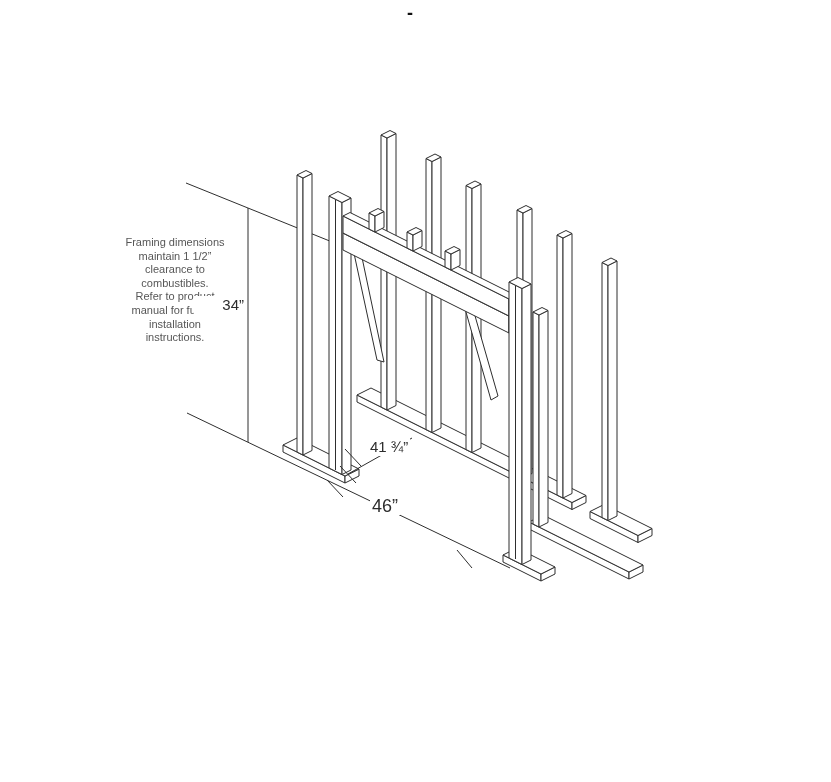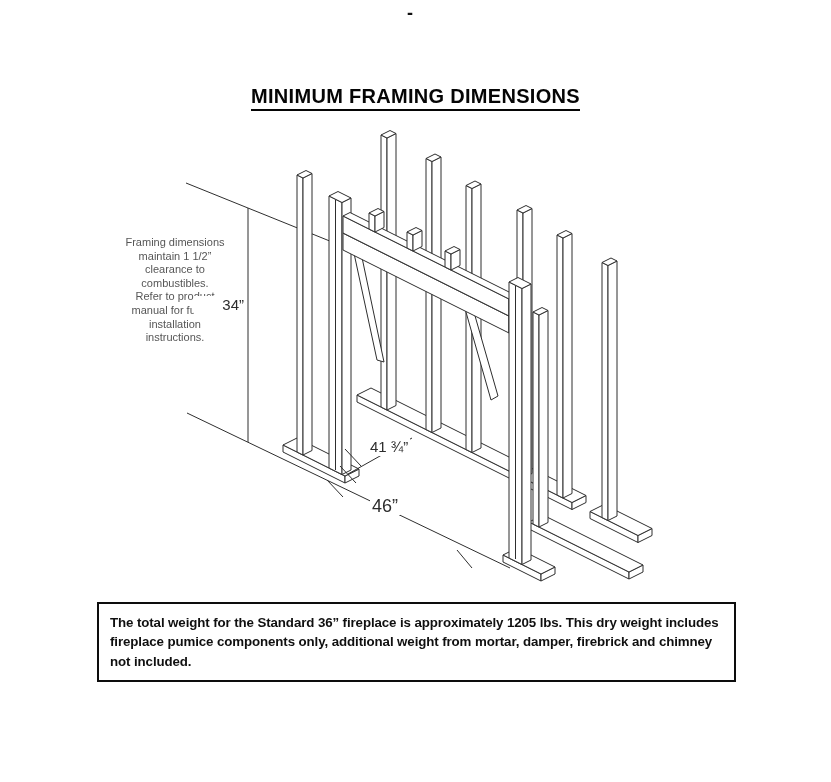--- a/index.html
+++ b/index.html
@@ -23,23 +23,20 @@
               border:2px solid #0d0d0d;background:#ffffff;padding:9px 11px;}
   .footer-text{margin:0;font:700 13.3px/19.3px "Liberation Sans",sans-serif;color:#101010;letter-spacing:-.1px;}
 </style>
 </head>
 <body>
 
 <div class="page">
 
   <span class="top-dash">-</span>
 
-  <div class="title-wrap">
-    <span class="title-text">MINIMUM FRAMING DIMENSIONS</span>
-  </div>
 
   <svg id="diagram-svg" width="831" height="782" viewBox="0 0 831 782">
       <line x1="186" y1="183" x2="352" y2="250" class="edge"></line>
       <line x1="187" y1="413" x2="510" y2="568" class="edge"></line>
       <line x1="248" y1="208" x2="248" y2="442" class="edge"></line>
       <polygon points="357,402 572,509.5 572,502.5 357,395" class="face"></polygon>
       <polygon points="572,509.5 586,502.5 586,495.5 572,502.5" class="face"></polygon>
       <polygon points="357,395 572,502.5 586,495.5 371,388" class="face"></polygon>
       <polygon points="381,407 387,410 387,138 381,135" class="face"></polygon>
       <polygon points="387,410 396,405.5 396,133.5 387,138" class="face"></polygon>
@@ -115,17 +112,14 @@
 combustibles.
 Refer to  product
 manual for further
 installation
 instructions.</div>
 
   <div class="dim dim-h">34”</div>
   <div class="dim dim-d">41 ¾”</div>
   <div class="dim dim-w">46”</div>
 
-  <div class="footer-box">
-    <p class="footer-text">The total weight for the Standard 36” fireplace is approximately 1205 lbs. This dry weight includes fireplace pumice components only, additional weight from mortar, damper, firebrick and chimney not included.</p>
-  </div>
 
 </div>
 
 </body></html>

